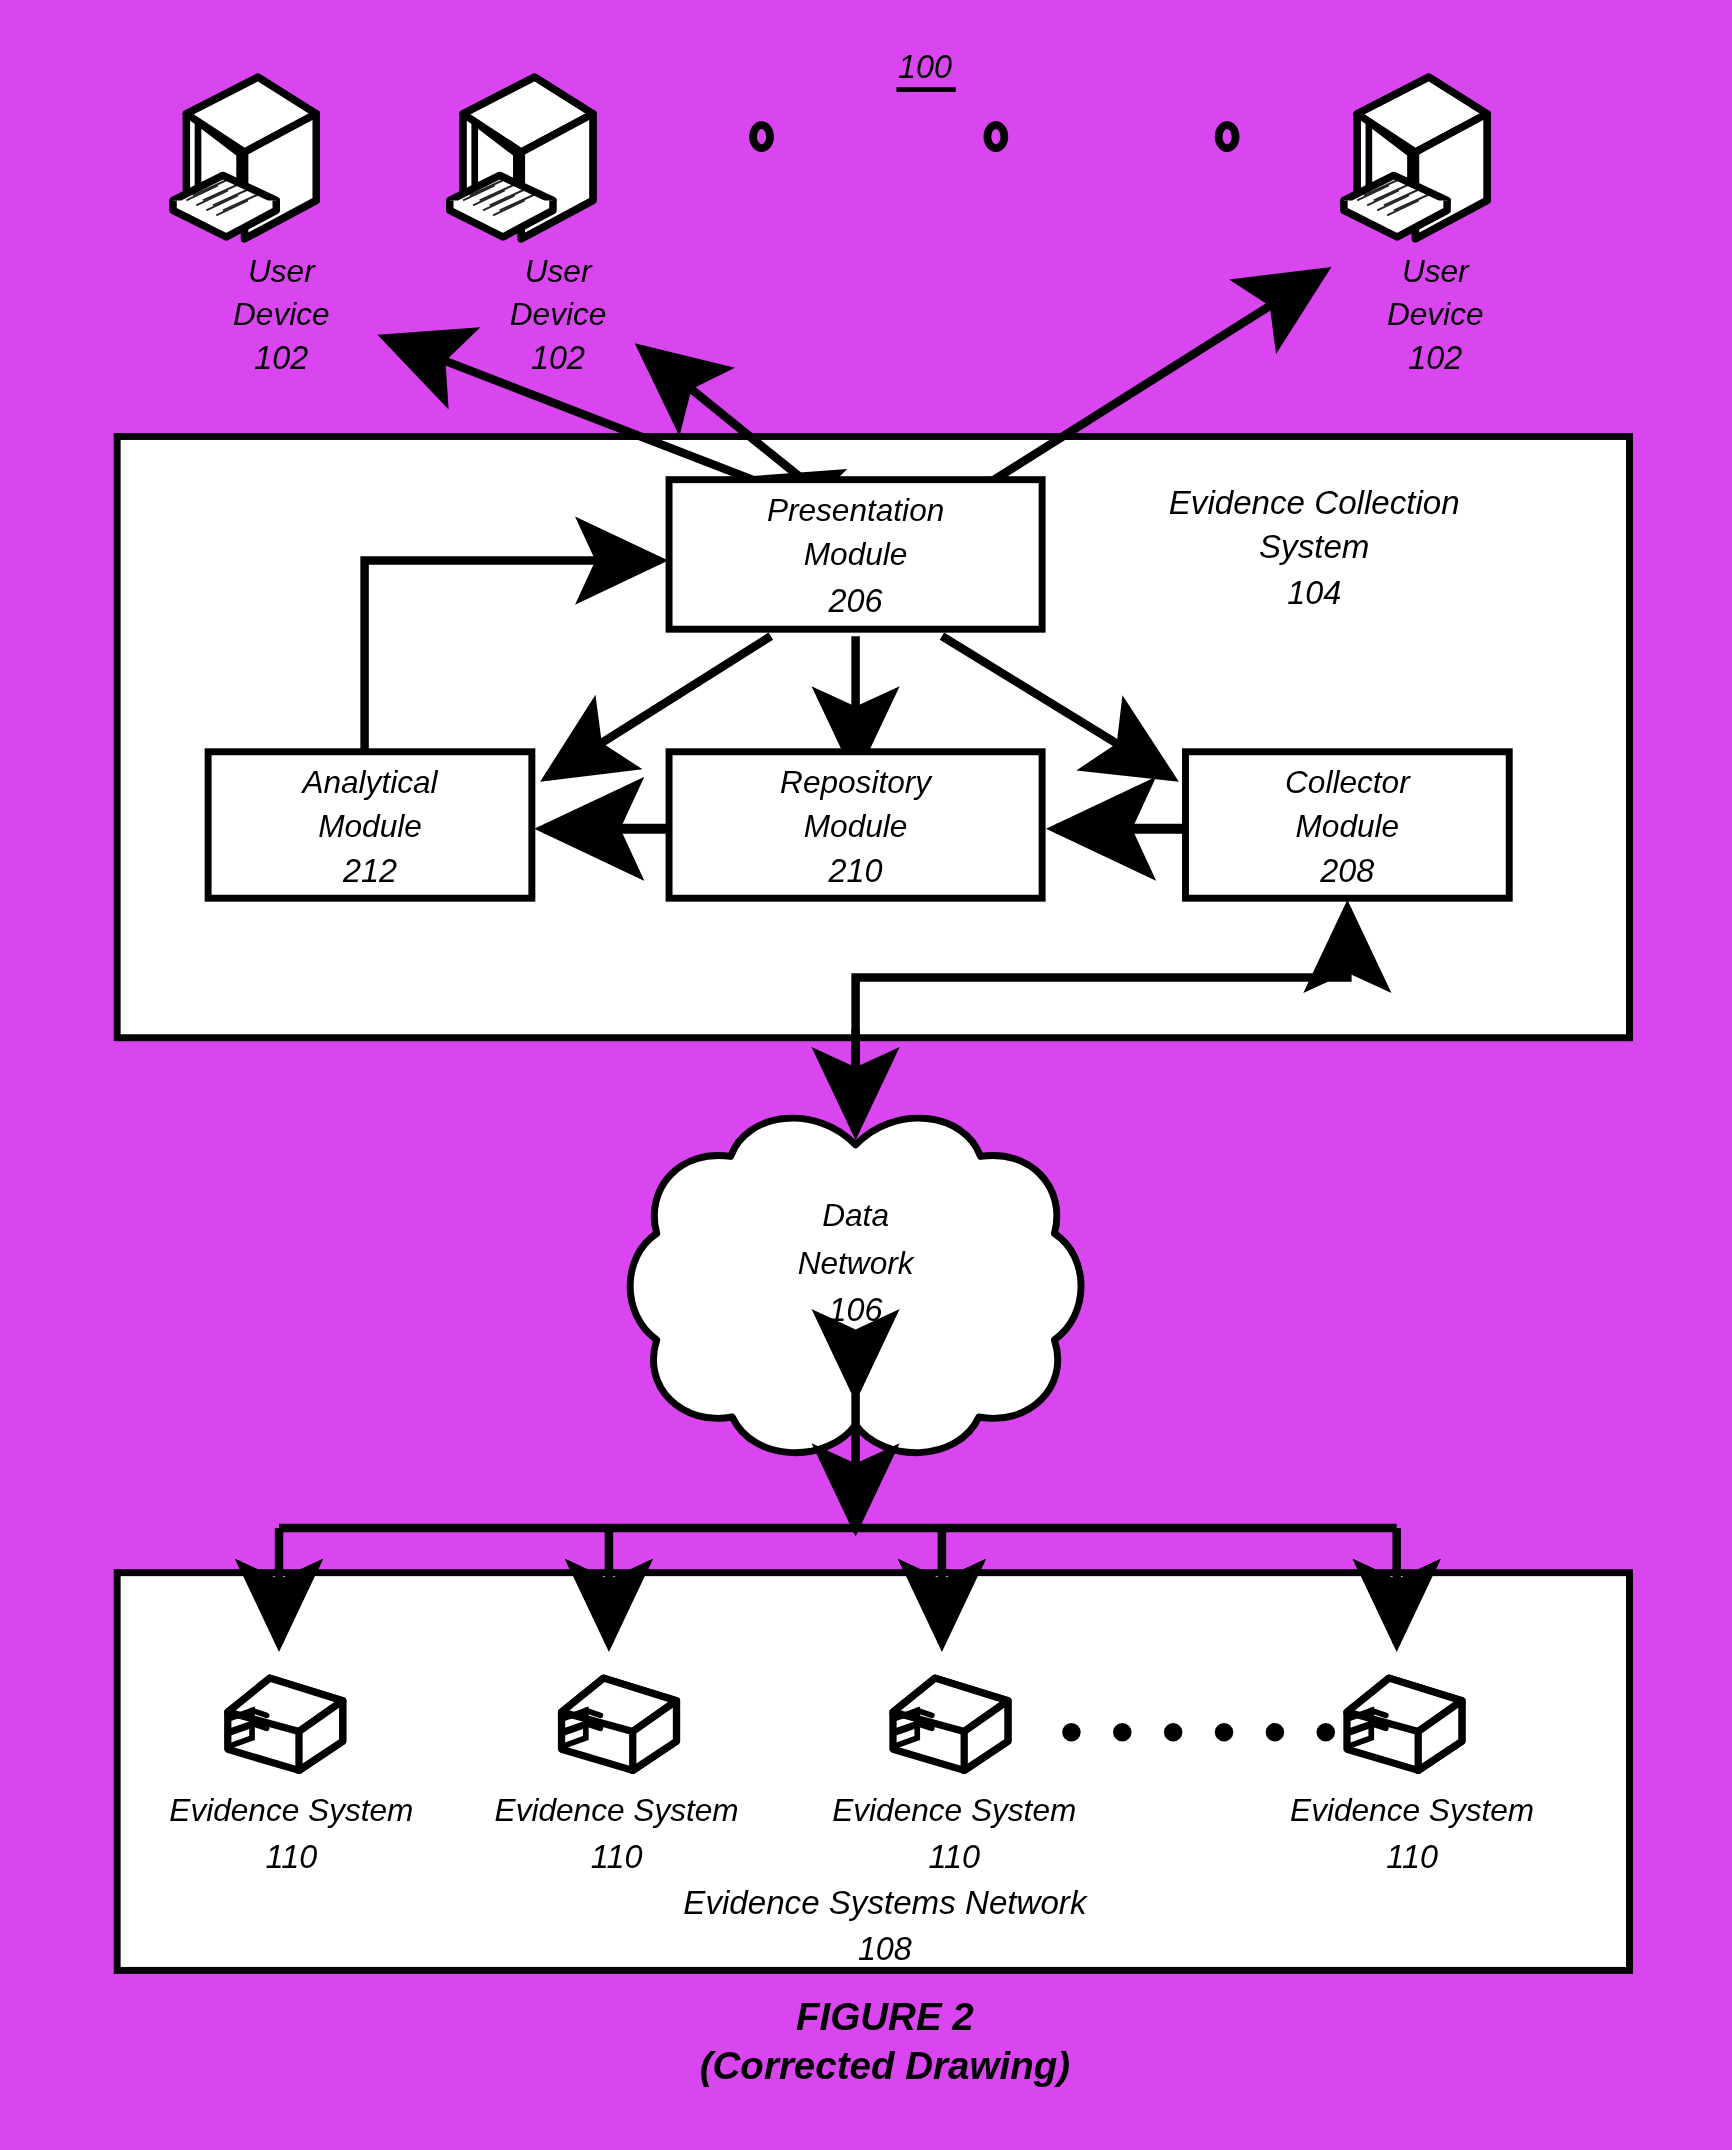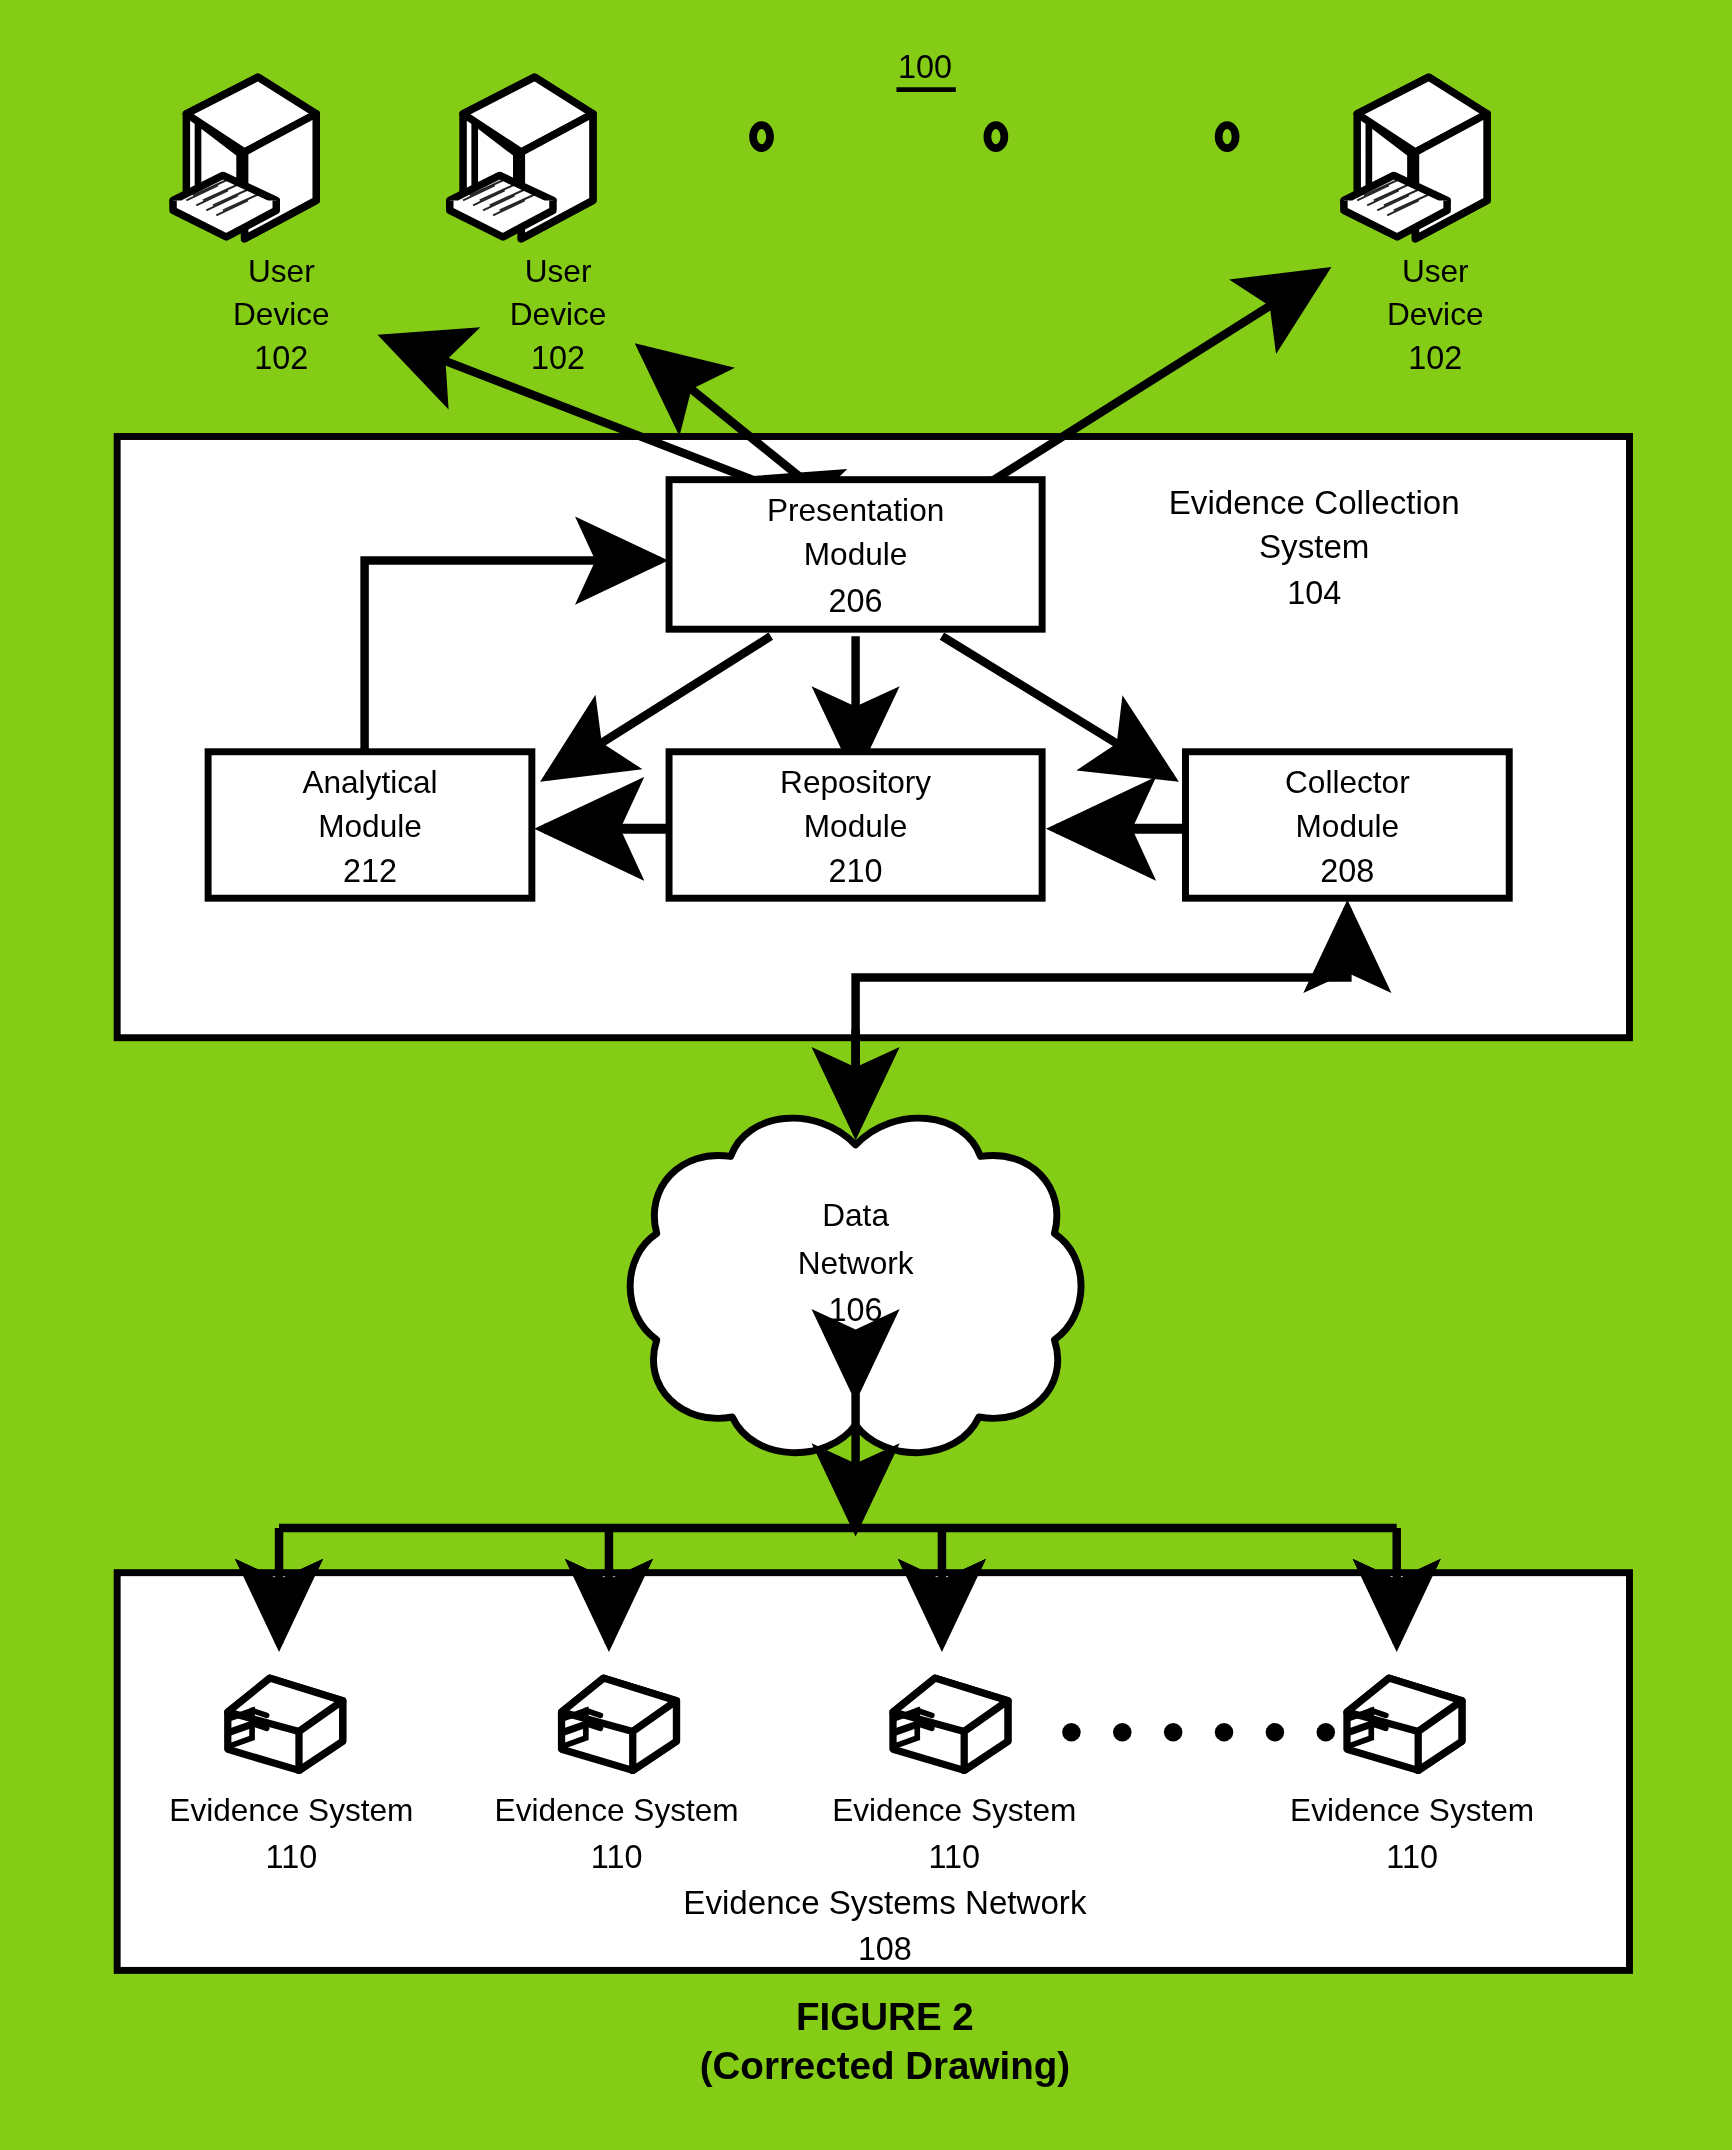--- a/index.html
+++ b/index.html
@@ -7,22 +7,23 @@
     padding: 0;
     background: #ffffff;
   }
   body {
     font-family: "Liberation Sans", sans-serif;
   }
   #page {
     position: relative;
     width: 1732px;
     height: 2151px;
-    background: #84cc16;
+    background: #d946ef;
     overflow: hidden;
+    font-style: italic;
   }
   #fig {
     position: absolute;
     left: 0;
     top: 0;
     width: 1732px;
     height: 2151px;
   }
   .lbl {
     font-family: "Liberation Sans", sans-serif;

